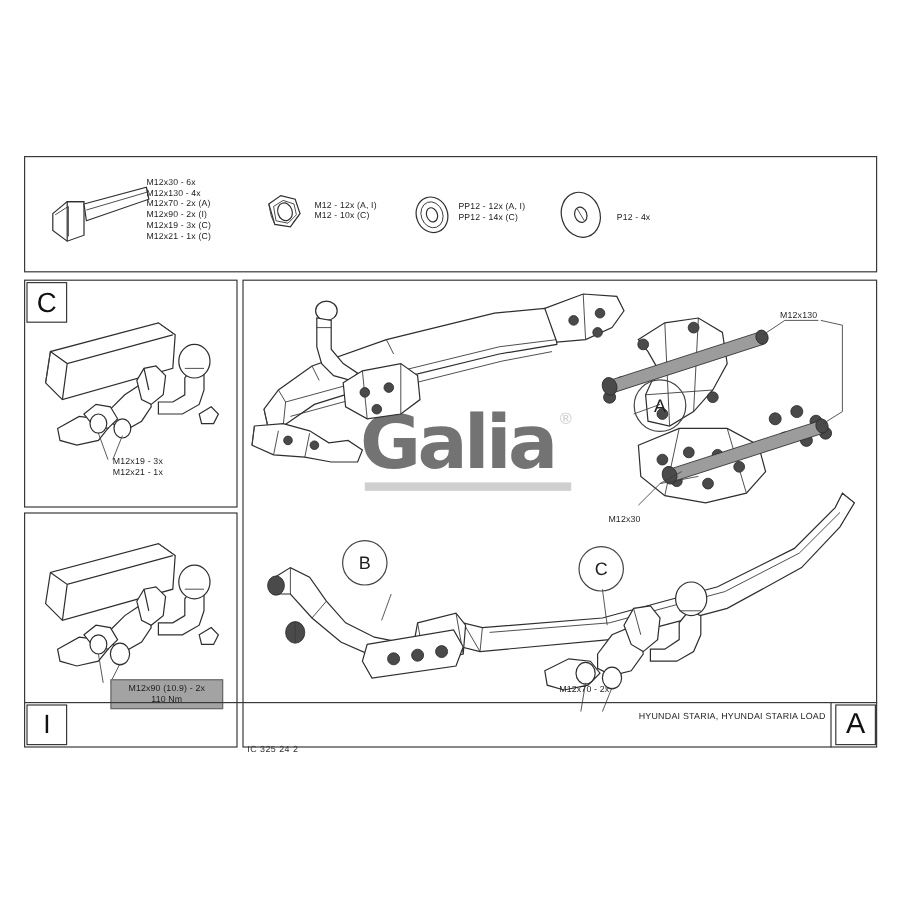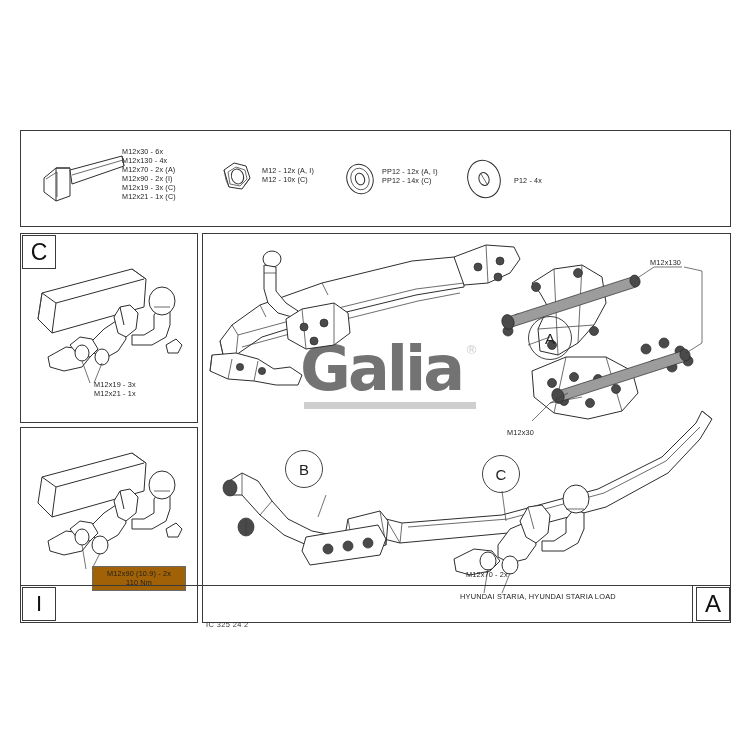--- a/index.html
+++ b/index.html
@@ -22,23 +22,23 @@
   .cl-A{left:696px;top:587px;width:34px;height:34px;font-size:24px;}
 
   .title-sep{position:absolute;background:#3a3a3a;}
 
   
   .lg-item{position:absolute;}
   .lg-text{position:absolute;font-size:7.2px;line-height:9.1px;color:#222;white-space:nowrap;letter-spacing:.15px;}
 
   
   .callout{position:absolute;font-size:7.3px;line-height:9.4px;color:#1d1d1d;white-space:nowrap;letter-spacing:.15px;}
-  .callout.boxed{border:1px solid #6a6a6a;background:#a16207;padding:2px 4px;text-align:center;}
-
-  .title-text{position:absolute;font-size:7.4px;line-height:10.5px;color:#222;white-space:nowrap;text-align:left;letter-spacing:.2px;}
+  .callout.boxed{border:1px solid #6a6a6a;background:#a3a3a3;padding:2px 4px;text-align:center;}
+
+  .title-text{position:absolute;font-size:7.4px;line-height:10.5px;color:#222;white-space:nowrap;text-align:right;letter-spacing:.2px;}
   .dwg-no{position:absolute;font-size:7.4px;color:#333;letter-spacing:.4px;}
 
   
   .wm{position:absolute;left:300px;top:338px;width:180px;height:82px;user-select:none;}
   .wm-text{font-family:"DejaVu Sans",sans-serif;font-weight:700;font-size:62px;line-height:62px;
     color:#737373;letter-spacing:-3px;}
   .wm-reg{position:absolute;right:2px;top:4px;font-size:13px;color:#cecece;font-family:"DejaVu Sans",sans-serif;}
   .wm-bar{position:absolute;left:4px;top:64px;width:172px;height:7px;background:#cfcfcf;}
 
   

